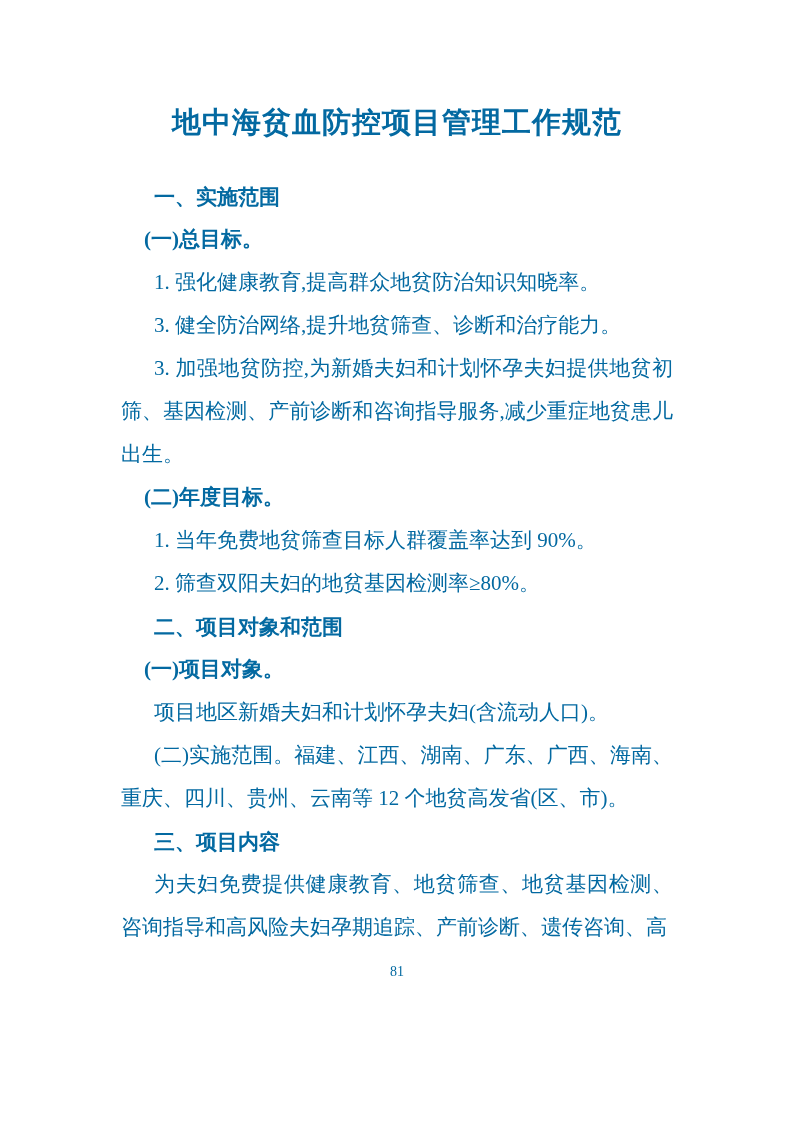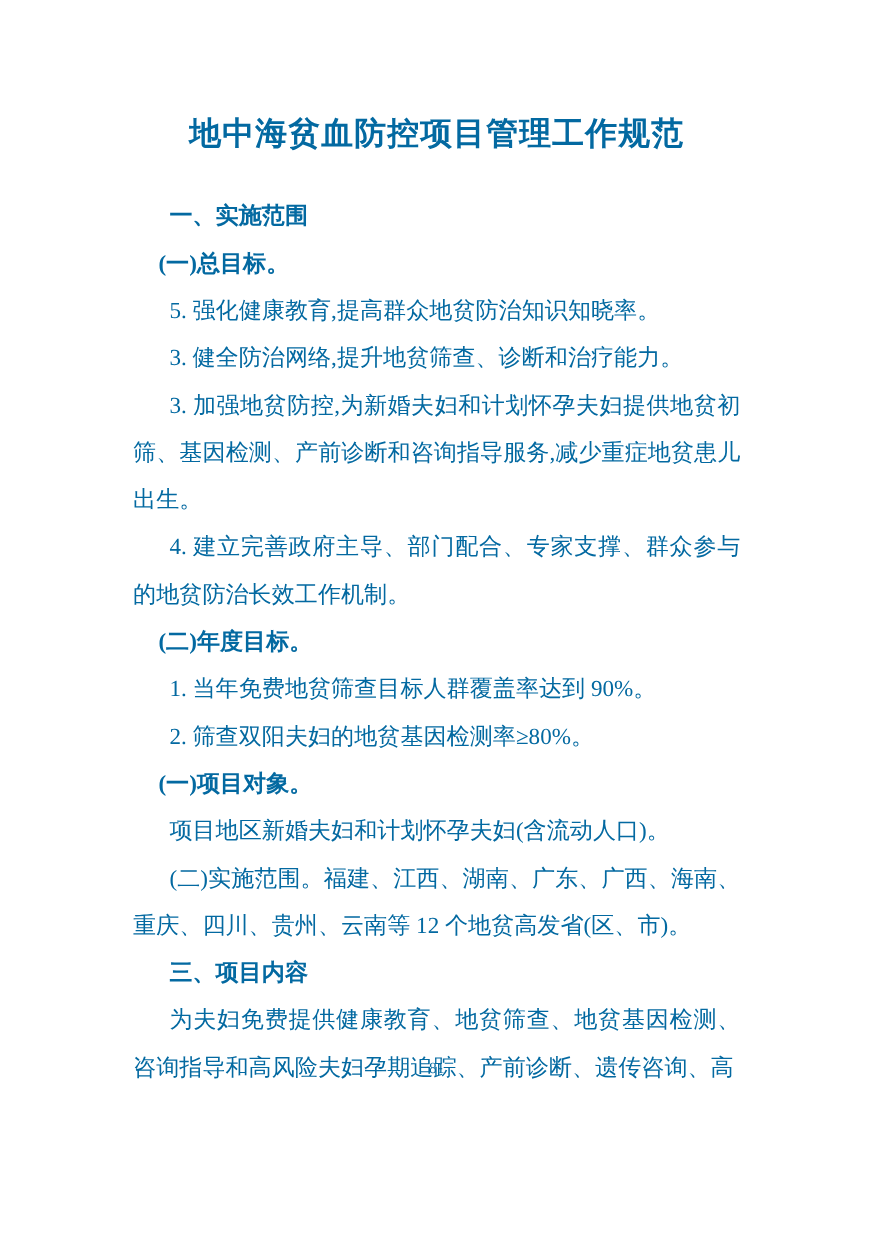--- a/index.html
+++ b/index.html
@@ -72,34 +72,34 @@
 <div class="page">
 
   <div class="title">地中海贫血防控项目管理工作规范</div>
 
   <div class="content">
 
     <p class="h-num">一、实施范围</p>
 
     <p class="h-sub">(一)总目标。</p>
 
-    <p class="para">5. 强化健康教育,提高群众地贫防治知识知晓率。</p>
+    <p class="para">1. 强化健康教育,提高群众地贫防治知识知晓率。</p>
 
     <p class="para">3. 健全防治网络,提升地贫筛查、诊断和治疗能力。</p>
 
     <p class="para">3. 加强地贫防控,为新婚夫妇和计划怀孕夫妇提供地贫初筛、基因检测、产前诊断和咨询指导服务,减少重症地贫患儿出生。</p>
 
-    <p class="para">4. 建立完善政府主导、部门配合、专家支撑、群众参与的地贫防治长效工作机制。</p>
 
     <p class="h-sub">(二)年度目标。</p>
 
     <p class="para">1. 当年免费地贫筛查目标人群覆盖率达到 90%。</p>
 
     <p class="para">2. 筛查双阳夫妇的地贫基因检测率≥80%。</p>
 
+    <p class="h-num">二、项目对象和范围</p>
 
     <p class="h-sub">(一)项目对象。</p>
 
     <p class="para">项目地区新婚夫妇和计划怀孕夫妇(含流动人口)。</p>
 
     <p class="para"><span class="lead">(二)实施范围。</span><span>福建、江西、湖南、广东、广西、海南、重庆、四川、贵州、云南等 12 个地贫高发省(区、市)。</span></p>
 
     <p class="h-num">三、项目内容</p>
 
     <p class="para">为夫妇免费提供健康教育、地贫筛查、地贫基因检测、咨询指导和高风险夫妇孕期追踪、产前诊断、遗传咨询、高</p>

